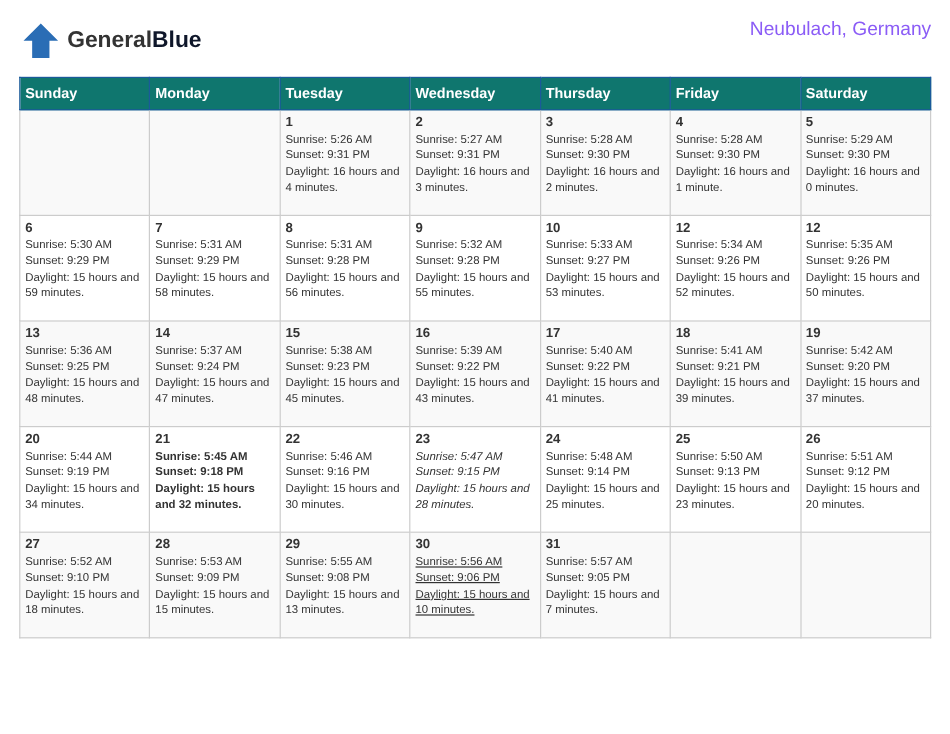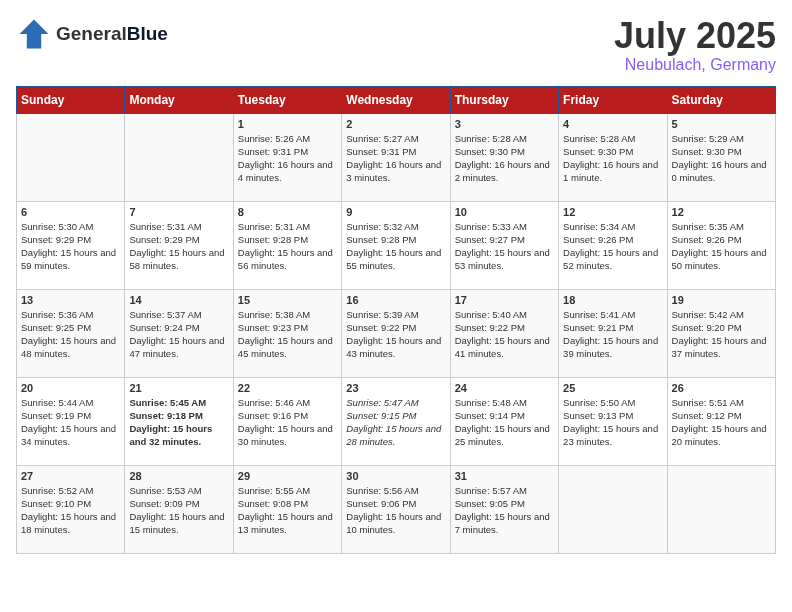--- a/index.html
+++ b/index.html
@@ -45,21 +45,21 @@
     .location {
       font-size: 16px;
       color: #8b5cf6;
     }
     table {
       width: 100%;
       border-collapse: collapse;
       table-layout: fixed;
     }
     thead tr th {
-      background-color: #b91c1c;
+      background-color: #0f766e;
       color: #fff;
       font-size: 12px;
       font-weight: bold;
       padding: 6px 4px;
       text-align: left;
       border: 1px solid #1a5a9a;
     }
     tbody tr td {
       vertical-align: top;
       border: 1px solid #ccc;
@@ -91,21 +91,20 @@
   <div class="logo">
     <svg class="logo-icon" viewBox="0 0 40 40" xmlns="http://www.w3.org/2000/svg">
       <polygon points="20,4 36,20 28,20 28,36 12,36 12,20 4,20" fill="#2a6db5"></polygon>
     </svg>
     <div class="logo-text">
       <span>General</span>
       <span>Blue</span>
     </div>
   </div>
   <div class="title-area">
-    <div class="month-year">July 2025</div>
     <div class="location">Neubulach, Germany</div>
   </div>
 </div>
 
 <table>
   <thead>
     <tr>
       <th>Sunday</th>
       <th>Monday</th>
       <th>Tuesday</th>
@@ -296,21 +295,21 @@
 Daylight: 15 hours and 15 minutes.</div>
         </td>
         <td>
           <span class="day-num">29</span>
           <div class="day-info" style="white-space: pre-line;">Sunrise: 5:55 AM
 Sunset: 9:08 PM
 Daylight: 15 hours and 13 minutes.</div>
         </td>
         <td>
           <span class="day-num">30</span>
-          <div class="day-info" style="white-space: pre-line;">Sunrise: 5:56 AM
+          <div class="day-info" style="white-space: pre-line; text-decoration: underline;">Sunrise: 5:56 AM
 Sunset: 9:06 PM
 Daylight: 15 hours and 10 minutes.</div>
         </td>
         <td>
           <span class="day-num">31</span>
           <div class="day-info" style="white-space: pre-line;">Sunrise: 5:57 AM
 Sunset: 9:05 PM
 Daylight: 15 hours and 7 minutes.</div>
         </td>
         <td></td>

